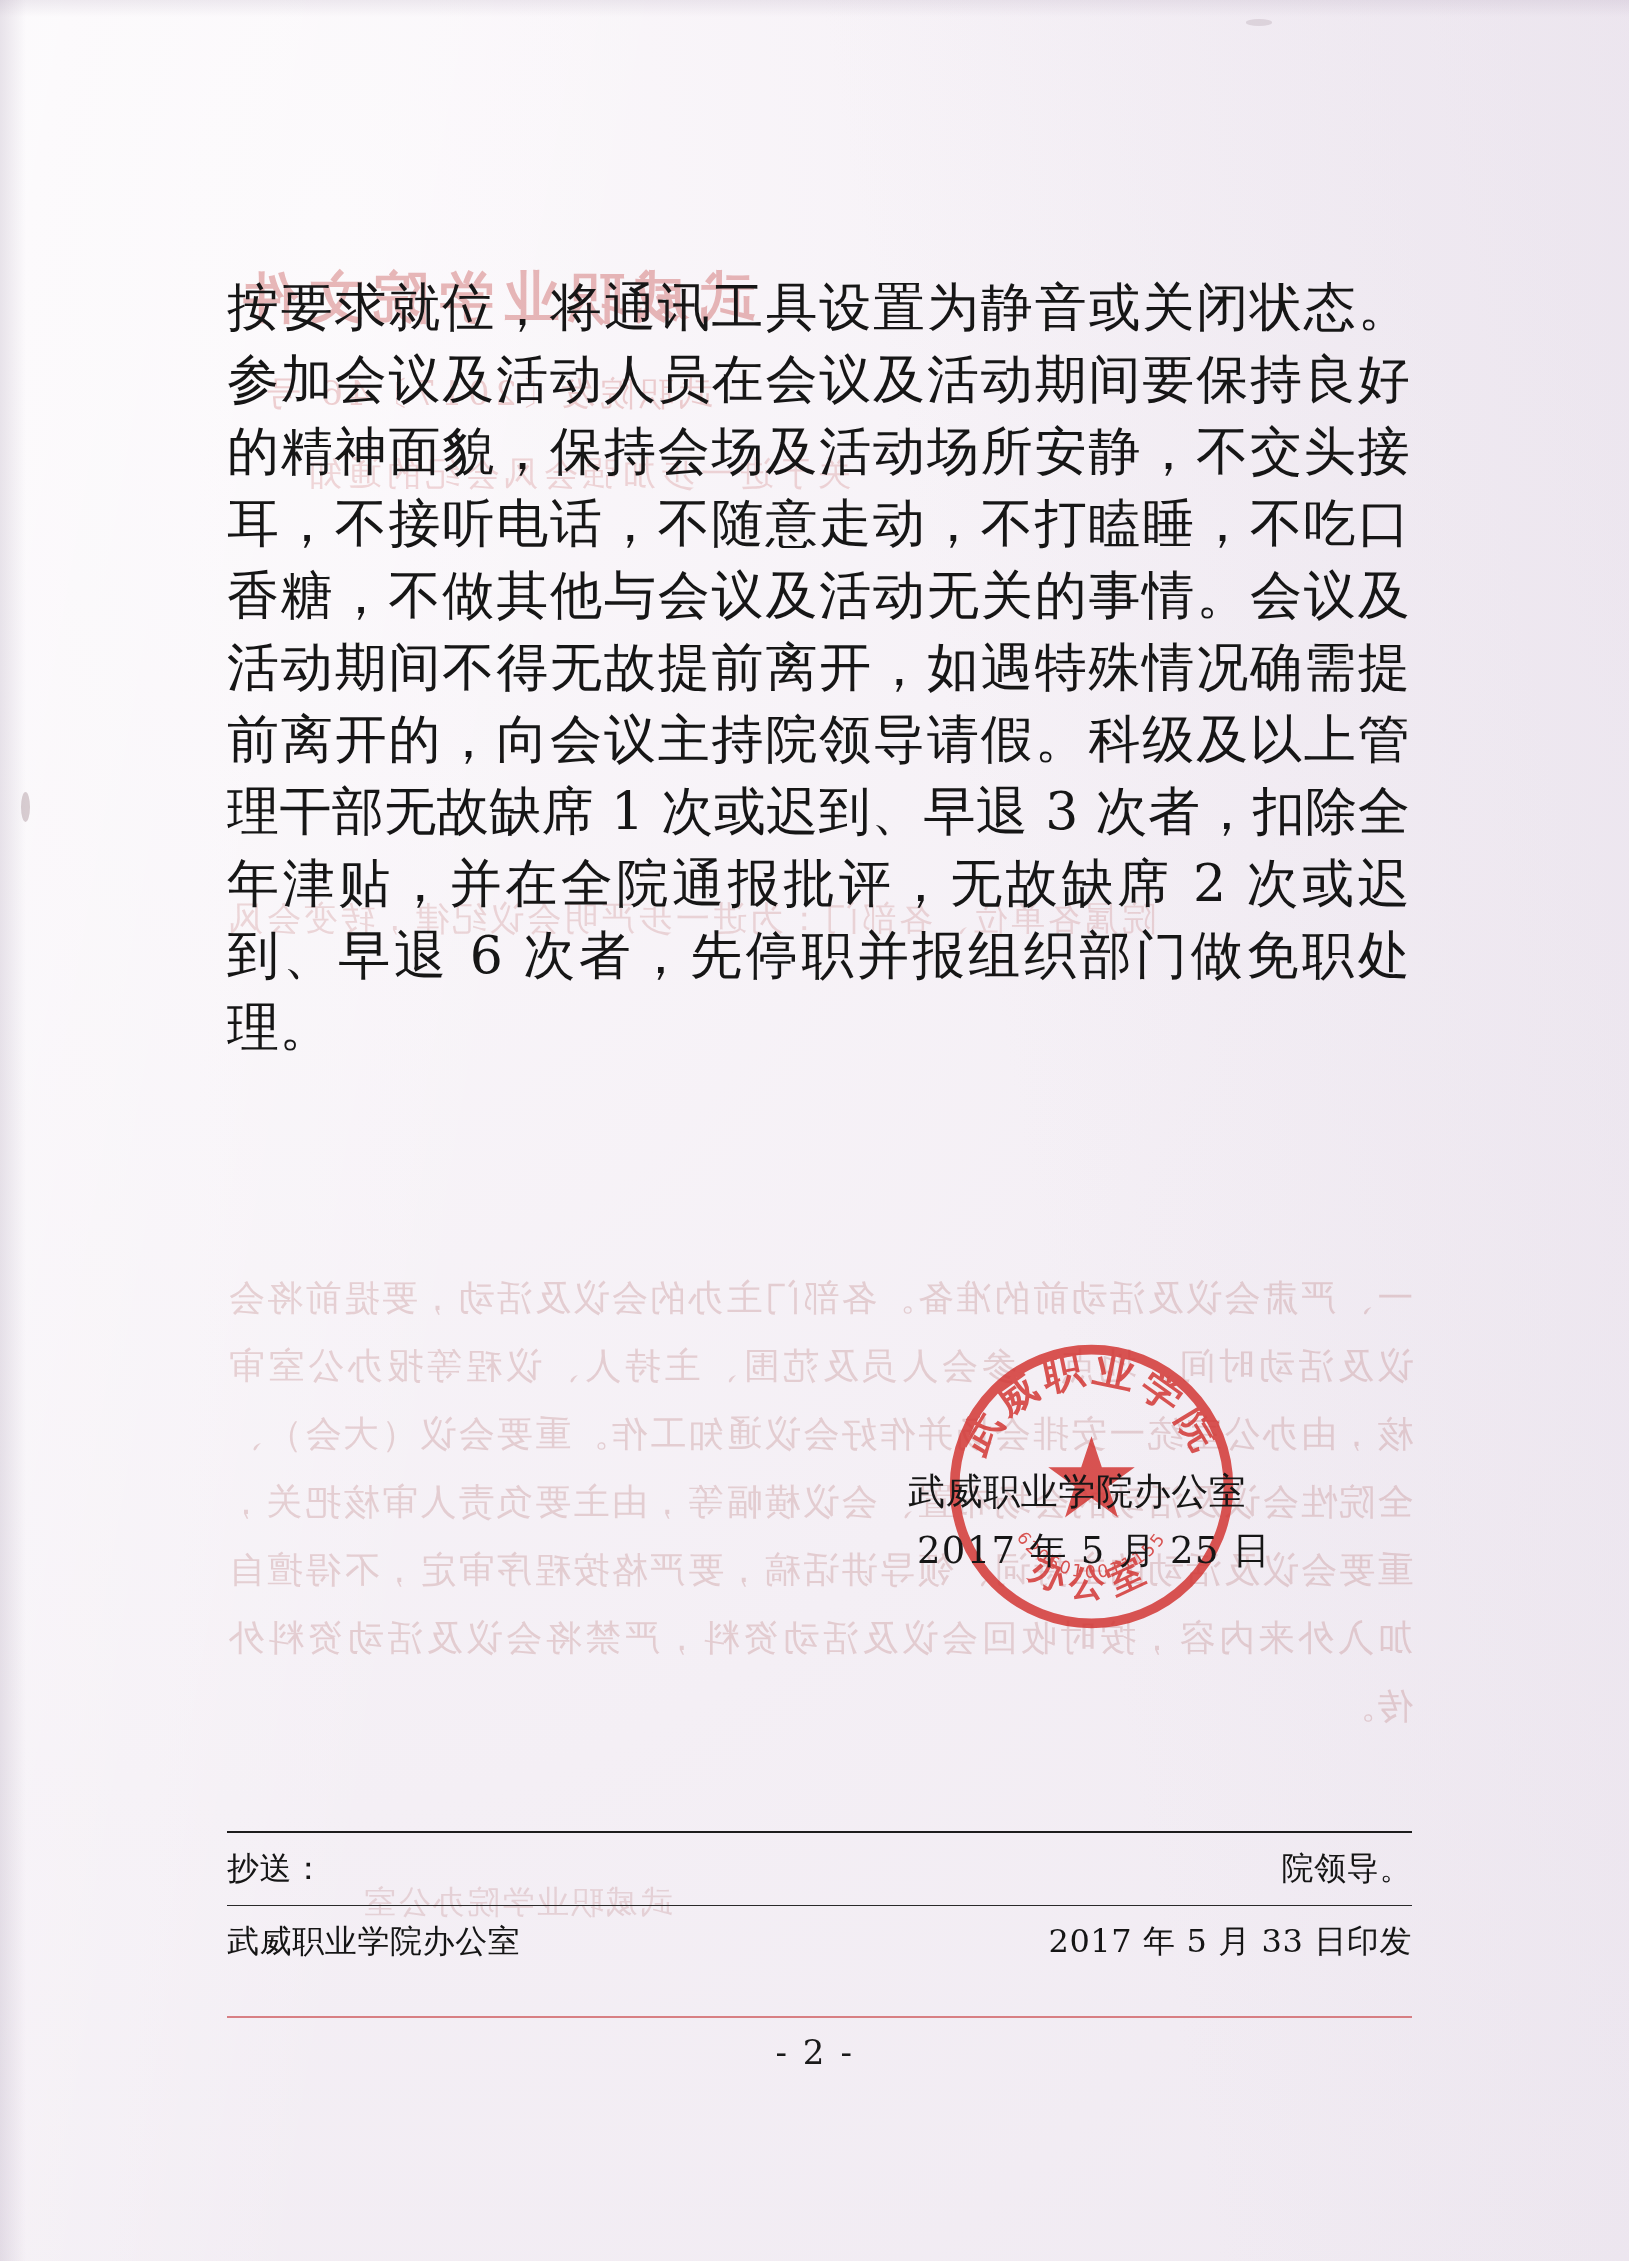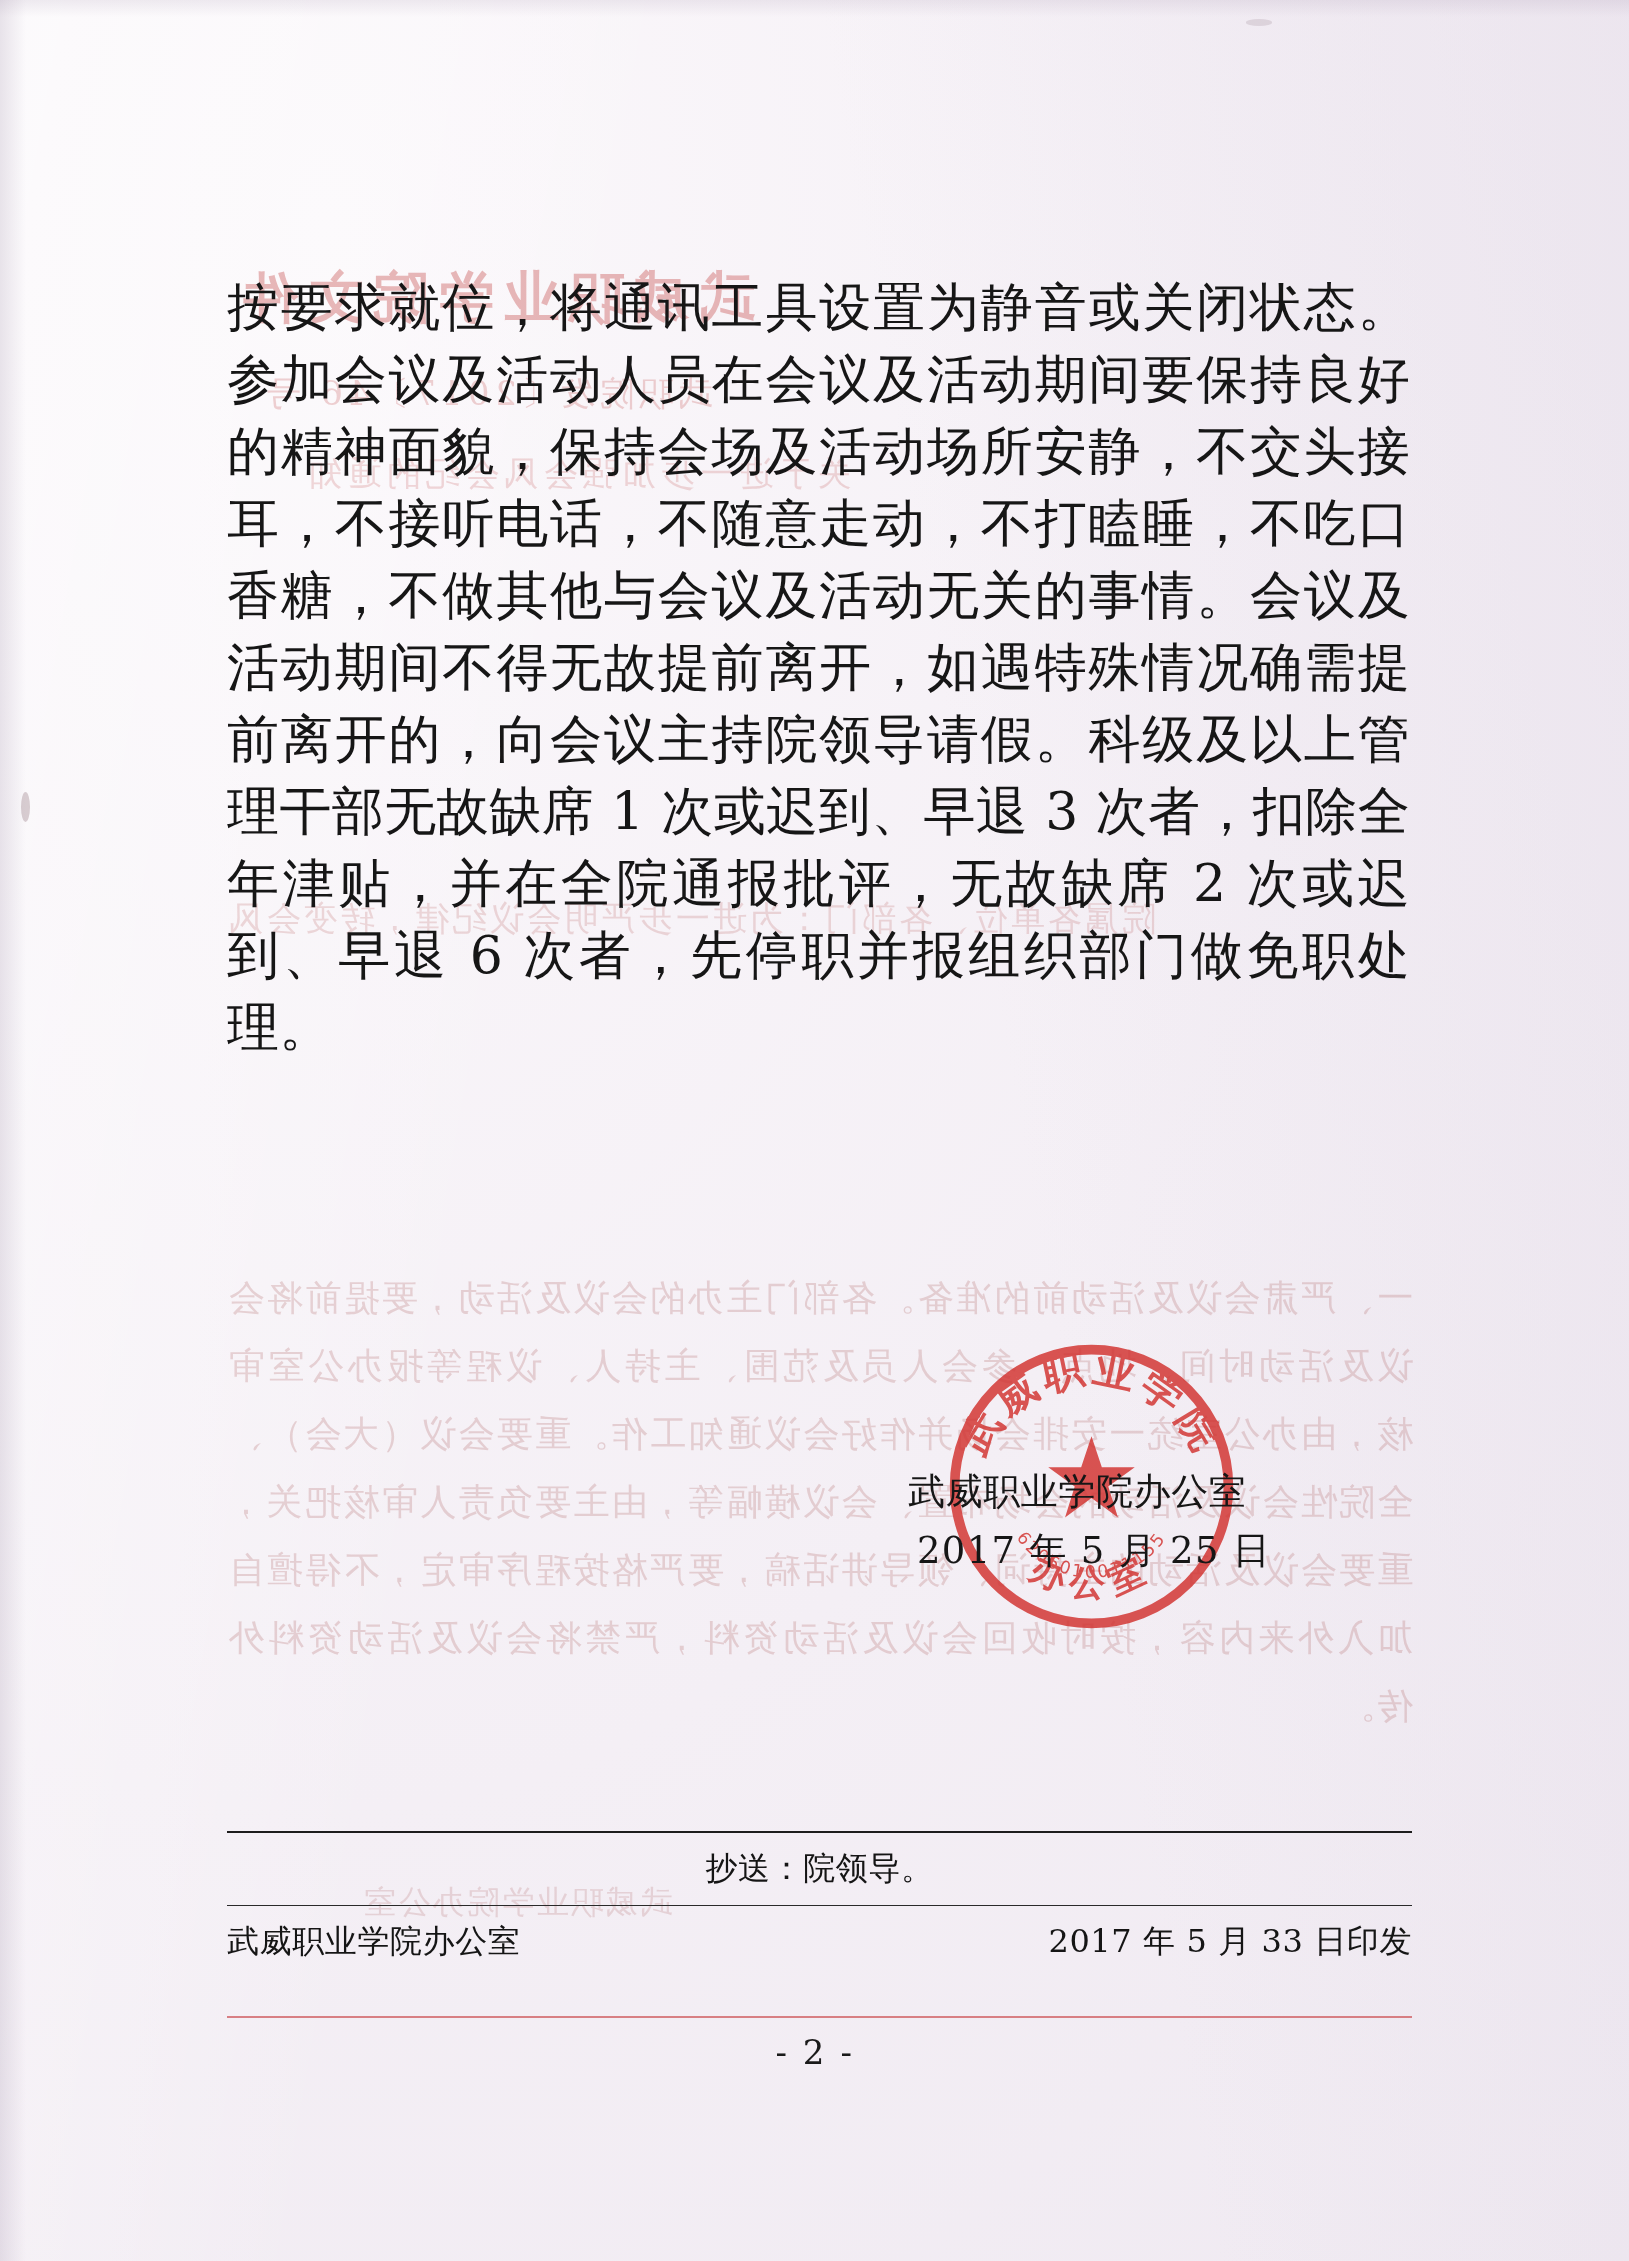--- a/index.html
+++ b/index.html
@@ -116,21 +116,21 @@
     align-items: center;
     justify-content: space-between;
     font-family: "DejaVu Serif", "Liberation Serif", serif;
     font-size: 32px;
     line-height: 62px;
     color: #151515;
     letter-spacing: 0.6px;
     padding: 3.9px 0 6.4px 0;
   }
   .footer-row.single {
-    justify-content: center;
+    justify-content: space-between;
   }
   .rule-thin {
     height: 1.3px;
     background: #2a2a2a;
     width: 100%;
   }
   .rule-red {
     height: 1.9px;
     width: 100%;
     background: #cf5a5e;

